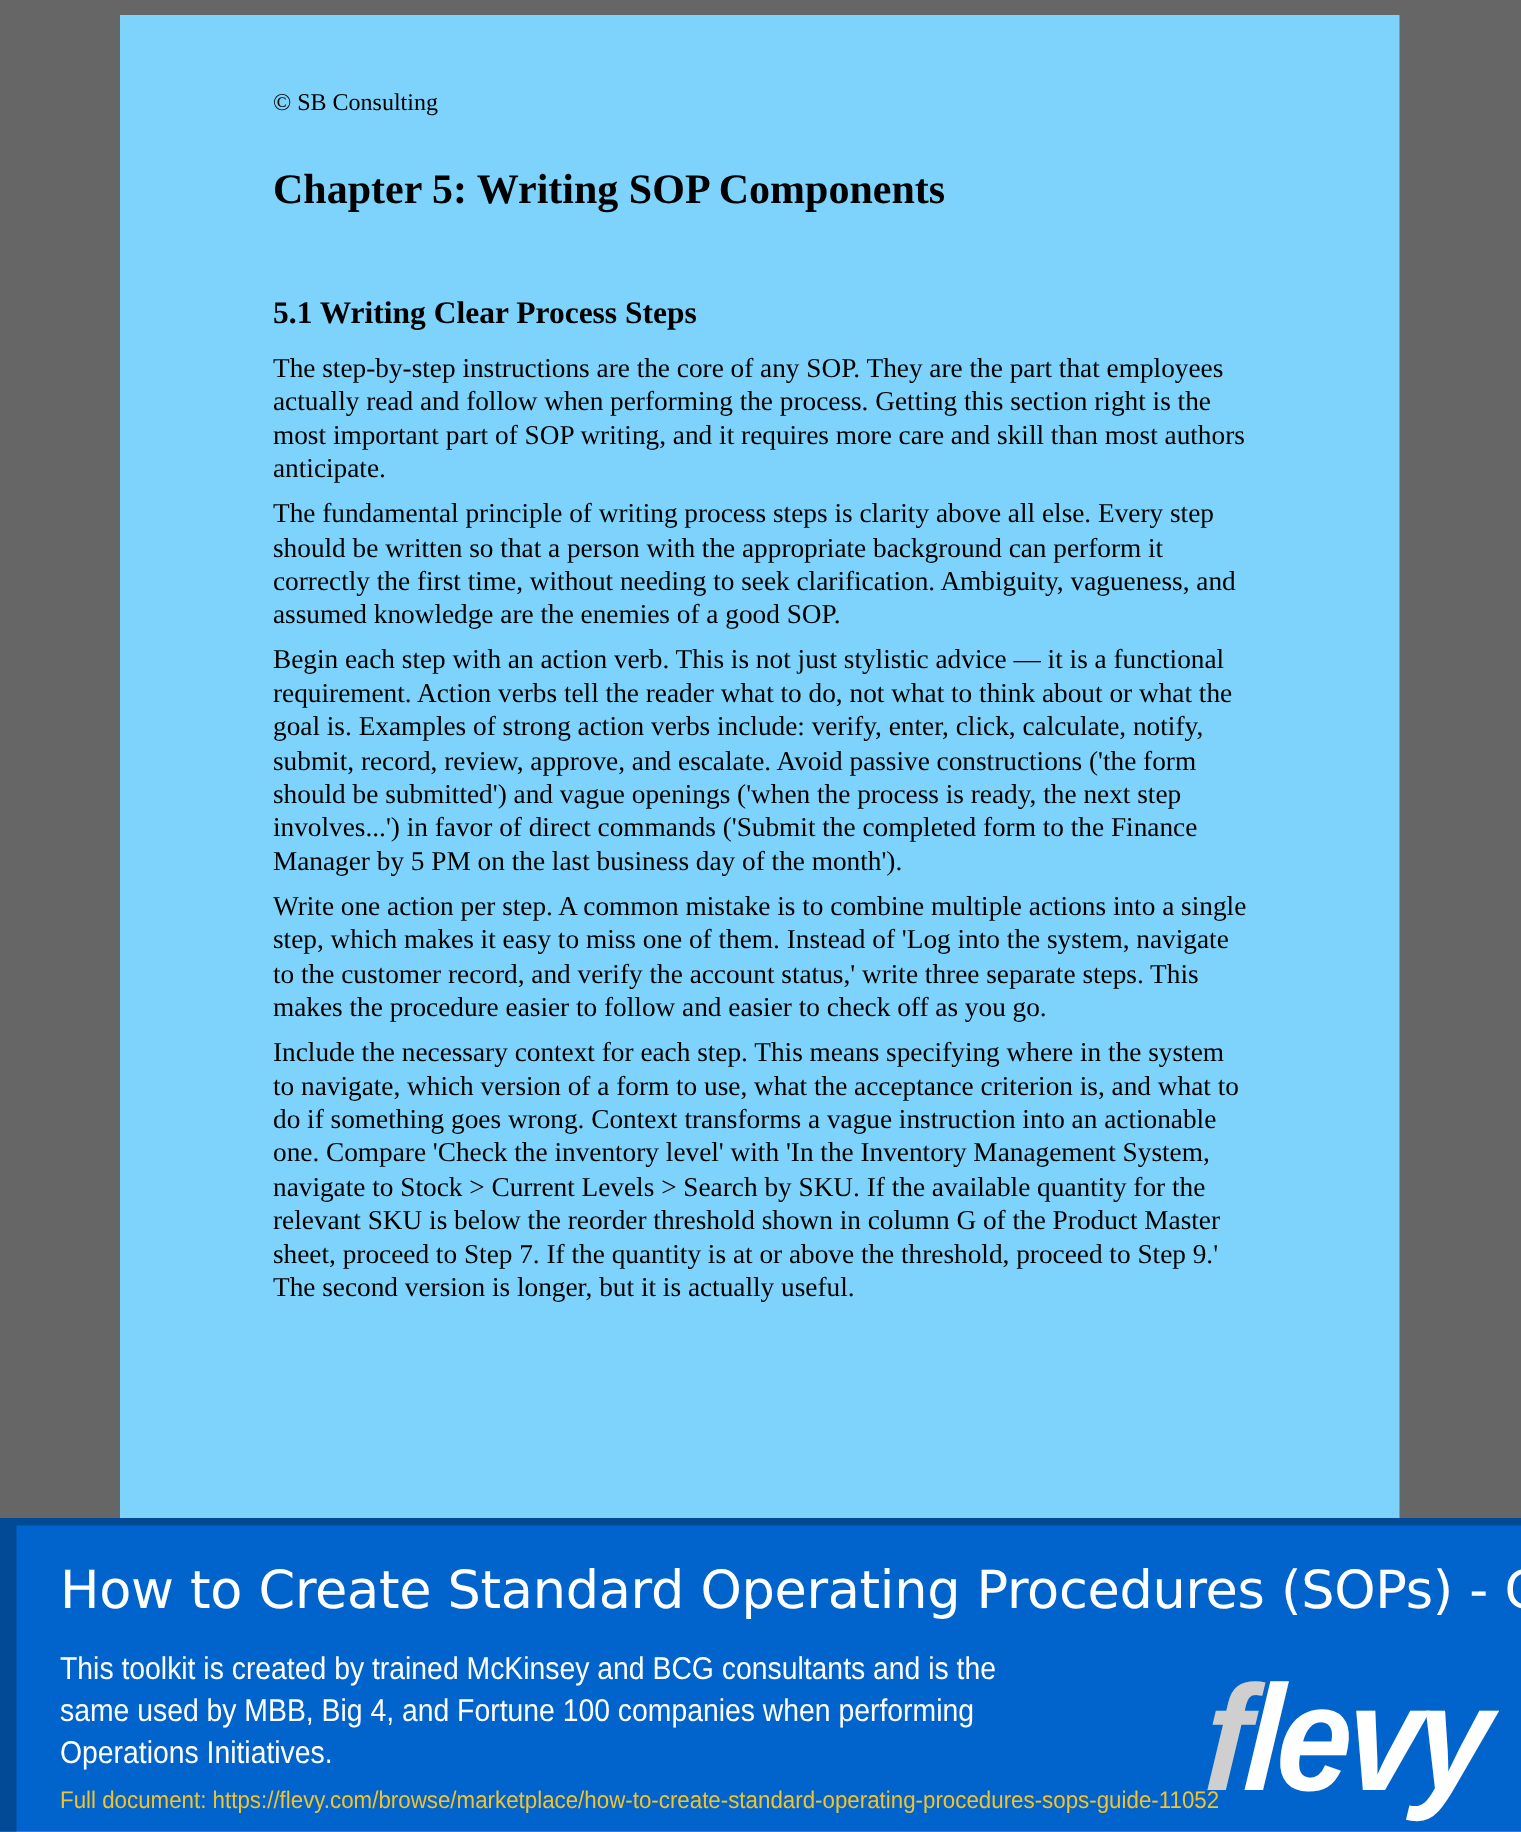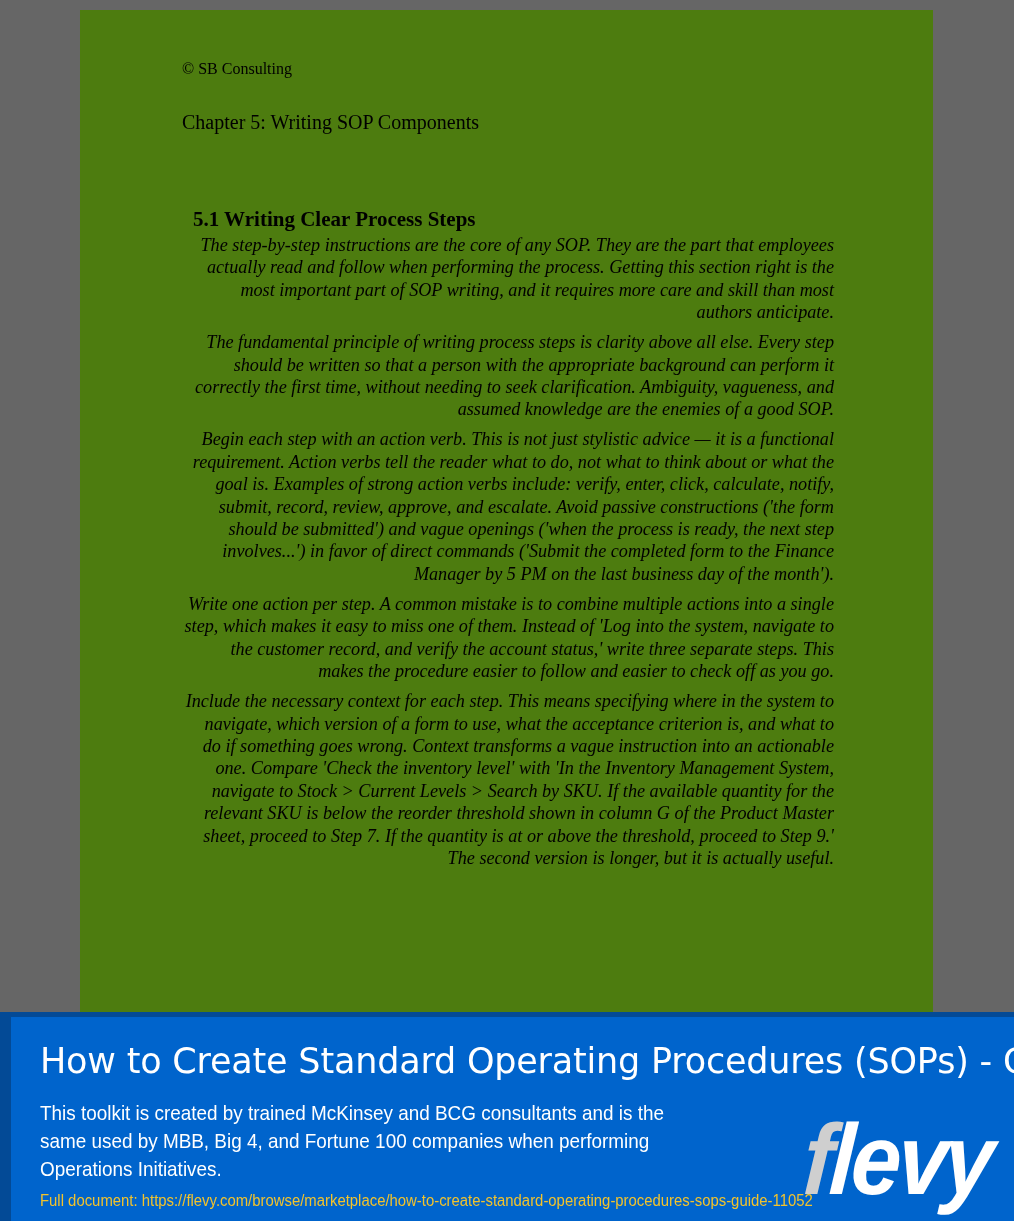--- a/index.html
+++ b/index.html
@@ -13,66 +13,65 @@
       position: relative;
       overflow: hidden;
       font-family: "Liberation Serif", serif;
     }
     .page {
       position: absolute;
       left: 80px;
       top: 10px;
       width: 853px;
       height: 1010px;
-      background: #4d7c0f;
+      background: #7dd3fc;
     }
     .page-inner {
       position: absolute;
       left: 102px;
       top: 0;
       width: 652px;
       color: #000;
     }
     .copyright {
       position: absolute;
       top: 50px;
       left: 0;
       font-size: 16px;
       white-space: nowrap;
     }
     .chapter-title {
       position: absolute;
       top: 101px;
       left: 0;
-      font-size: 20px;
-      font-weight: normal;
+      font-size: 28px;
+      font-weight: bold;
       white-space: nowrap;
       margin: 0;
     }
     .section-title {
       position: absolute;
       top: 186px;
       left: 0;
       font-size: 21px;
       font-weight: bold;
       white-space: nowrap;
-      margin: 11px;
+      margin: 0;
     }
     .body-text {
       position: absolute;
       top: 224px;
       left: 0;
       width: 652px;
     }
     .para {
       font-size: 18.2px;
       line-height: 22.4px;
       margin: 0 0 7.6px 0;
-      text-align: right;
-      font-style: italic;
+      text-align: left;
     }
     .banner {
       position: absolute;
       left: 0;
       top: 1012px;
       width: 1014px;
       height: 209px;
       background: #0064cc;
       border-top: 5px solid #034a96;
       border-left: 11px solid #034a96;

